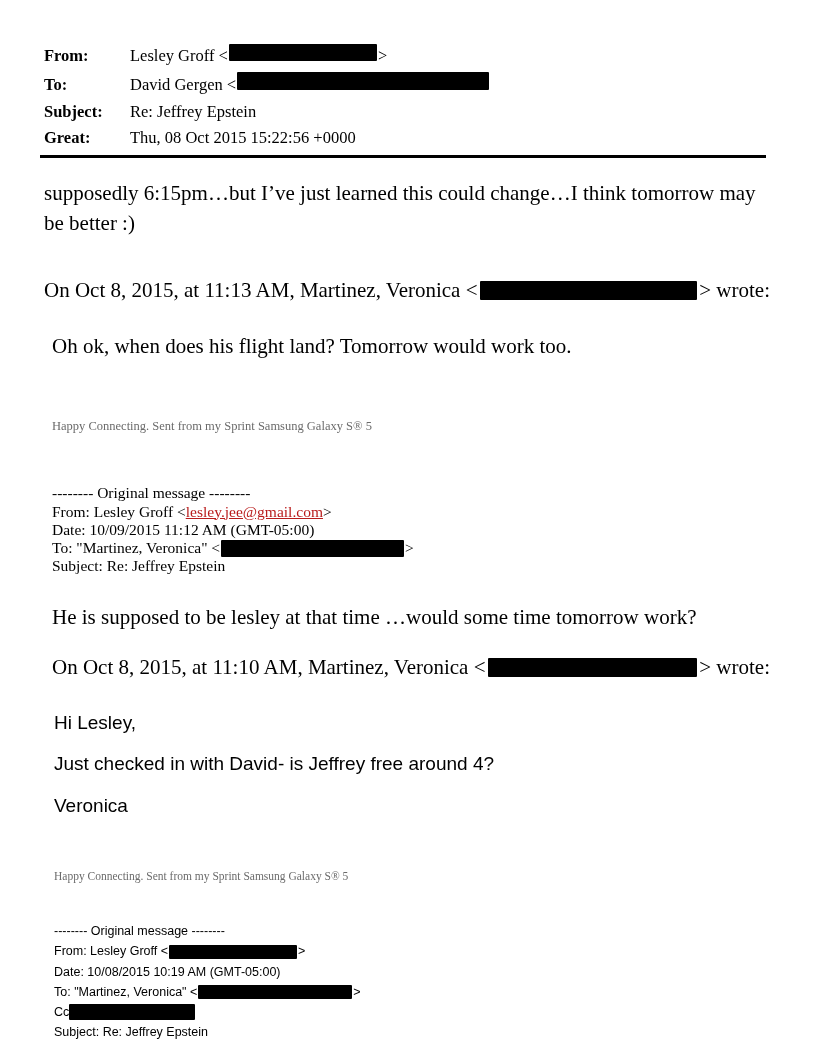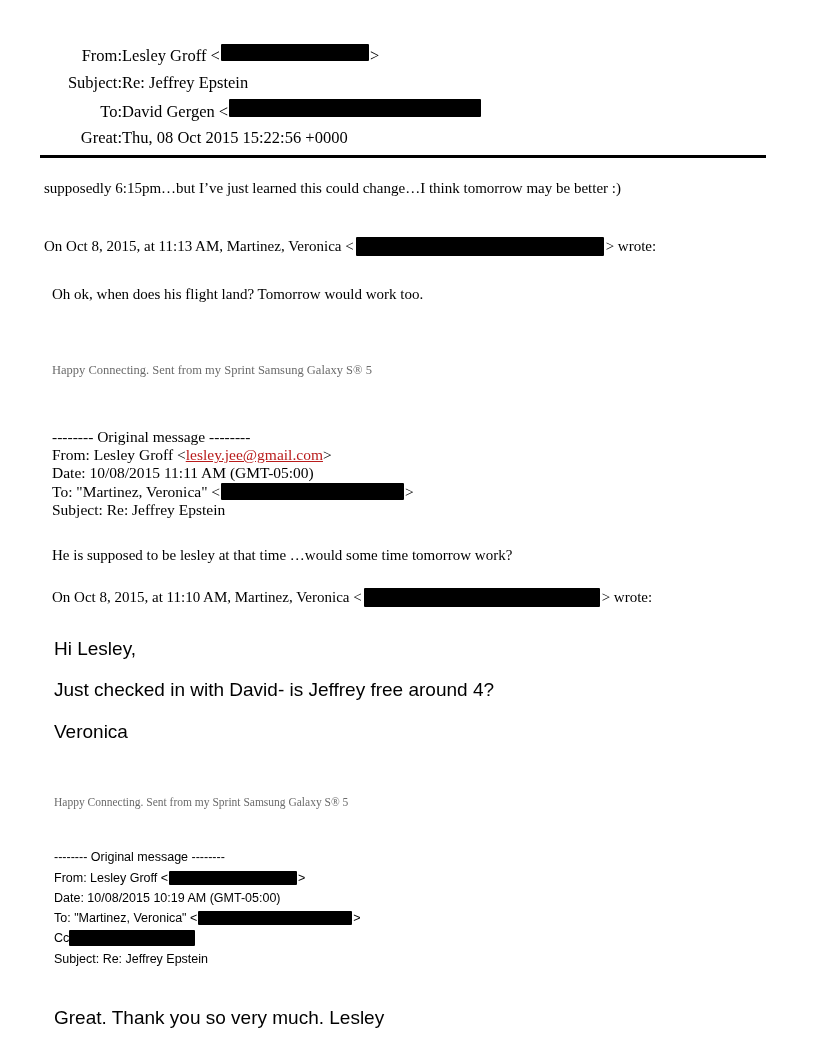--- a/index.html
+++ b/index.html
@@ -31,22 +31,22 @@
     font-size: 16.5px;
   }
   .hdr-row {
     display: flex;
     align-items: baseline;
     margin-bottom: 4.5px;
     line-height: 1.35;
   }
   .hdr-label {
     width: 78px;
-    text-align: right;
-    font-weight: normal;
+    font-weight: bold;
+    padding-right: 8px;
     flex: 0 0 auto;
     white-space: nowrap;
   }
   .hdr-val {
     flex: 1 1 auto;
     display: flex;
     align-items: baseline;
     white-space: nowrap;
   }
   .redact {
@@ -65,21 +65,21 @@
   }
 
   
   .body-wrap {
     position: absolute;
     left: 44px;
     top: 178px;
     width: 726px;
   }
   .p {
-    font-size: 15px;
+    font-size: 21px;
     line-height: 1.45;
     margin: 0;
   }
   .q1 { margin-left: 8px; }
   .q2 { margin-left: 10px; }
   .gap-16 { height: 16px; }
   .gap-20 { height: 20px; }
   .gap-26 { height: 26px; }
   .gap-36 { height: 36px; }
   .gap-44 { height: 44px; }
@@ -124,33 +124,33 @@
     <div class="hdr-row">
       <div class="hdr-label">From:</div>
       <div class="hdr-val">
         <span>Lesley Groff &lt;</span>
         <span class="redact" style="width:148px;height:17px;margin:0 1px;"></span>
         <span>&gt;</span>
       </div>
     </div>
 
     <div class="hdr-row">
-      <div class="hdr-label">Subject:</div>
-      <div class="hdr-val">Re: Jeffrey Epstein</div>
-    </div>
-
-    <div class="hdr-row">
       <div class="hdr-label">To:</div>
       <div class="hdr-val">
         <span>David Gergen &lt;</span>
         <span class="redact" style="width:252px;height:18px;margin:0 1px;"></span>
       </div>
     </div>
 
     <div class="hdr-row">
+      <div class="hdr-label">Subject:</div>
+      <div class="hdr-val">Re: Jeffrey Epstein</div>
+    </div>
+
+    <div class="hdr-row">
       <div class="hdr-label">Great:</div>
       <div class="hdr-val">Thu, 08 Oct 2015 15:22:56 +0000</div>
     </div>
   </div>
 
   <div class="rule"></div>
 
   <div class="body-wrap">
 
     <p class="p">supposedly 6:15pm…but I’ve just learned this could change…I think tomorrow may be better :)</p>
@@ -173,21 +173,21 @@
 
     <div class="gap-36"></div>
 
     <div class="orig-blk q1 tight">
       <div>-------- Original message --------</div>
       <div class="inline-row">
         <span>From: Lesley Groff &lt;</span>
         <a class="maillink" href="#">lesley.jee@gmail.com</a>
         <span>&gt;</span>
       </div>
-      <div>Date: 10/08/2015 11:11 AM (GMT-05:00)</div>
+      <div>Date: 10/09/2015 11:12 AM (GMT-05:00)</div>
       <div class="inline-row">
         <span>To: "Martinez, Veronica" &lt;</span>
         <span class="redact" style="width:183px;height:17px;margin:0 1px;"></span>
         <span>&gt;</span>
       </div>
       <div>Subject: Re: Jeffrey Epstein</div>
     </div>
 
     <div class="gap-26"></div>
 

